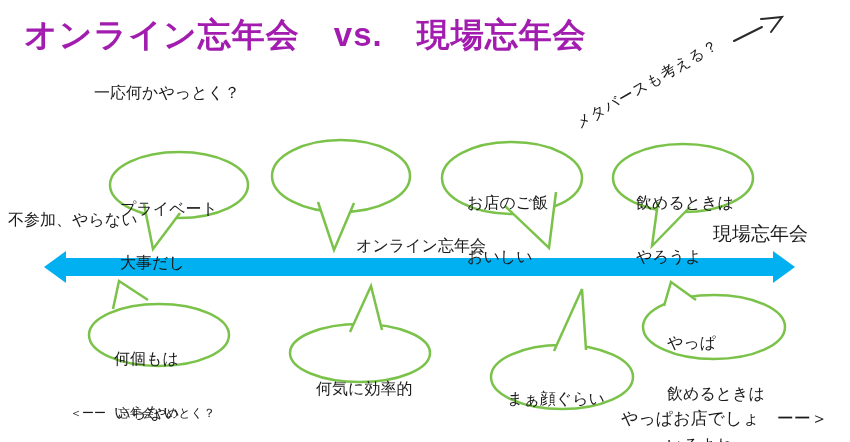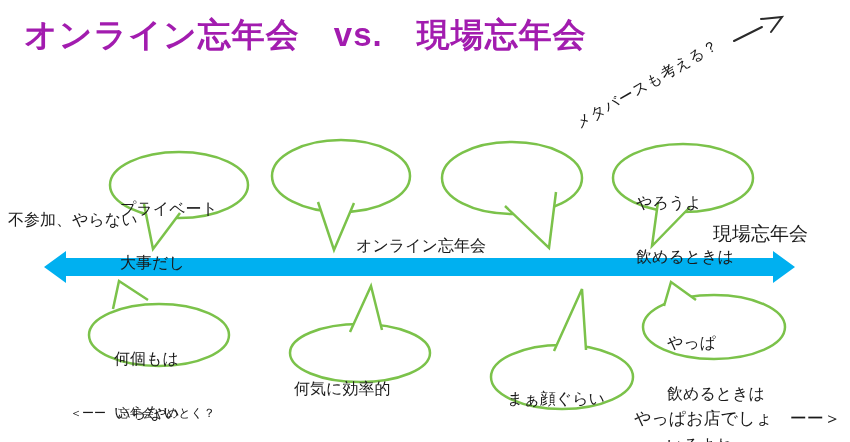--- a/index.html
+++ b/index.html
@@ -15,21 +15,21 @@
   .note{font-size:16px;}
   .note-prep{left:94px;top:83px;}
   .note-metaverse{
     left:582px;top:114px;font-size:15px;letter-spacing:1px;
     transform:rotate(-30deg);transform-origin:left bottom;
   }
   .axis-left{left:8px;top:210px;}
   .axis-center{left:356px;top:236px;text-align:center;}
   .axis-right{left:713px;top:221px;font-size:19px;}
   .bottom-left{left:70px;top:405px;font-size:12px;}
-  .bottom-right{left:621px;top:407px;font-size:17px;margin-left:13px;}
+  .bottom-right{left:621px;top:407px;font-size:17px;}
   .bubble-text{font-size:16px;line-height:18px;}
   .bubble-text span{display:block;}
   .lh17{line-height:17px;}
   .ell{fill:#ffffff;stroke:#7BC24A;stroke-width:2.5;}
   .tail{fill:#ffffff;stroke:#7BC24A;stroke-width:2.5;stroke-linejoin:miter;}
   .hand{stroke:#2a2a2a;stroke-width:2;fill:none;stroke-linecap:round;}
 </style>
 </head>
 <body>
 
@@ -76,42 +76,47 @@
       <path class="tail" d="M554,351 L582,289 L586,350"></path>
     </g>
     <g>
       <ellipse class="ell" cx="714" cy="327" rx="71" ry="32"></ellipse>
       <path class="tail" d="M664,306 L671,282 L696,300"></path>
     </g>
   </svg>
 
   <div class="abs title">オンライン忘年会　vs.　現場忘年会</div>
 
+  <div class="abs note note-prep">一応何かやっとく？</div>
   <div class="abs note-metaverse">メタバースも考える？</div>
 
   <div class="abs note axis-left">不参加、やらない</div>
   <div class="abs note axis-center">オンライン忘年会</div>
   <div class="abs note axis-right">現場忘年会</div>
 
   <div class="abs bottom-left">＜ーー　忘年会やめとく？</div>
   <div class="abs bottom-right">やっぱお店でしょ　ーー＞</div>
 
   <div class="abs bubble-text" style="left:120px;top:164px">
     <span>プライベート</span>
     <span>大事だし</span>
   </div>
+  <div class="abs bubble-text" style="left:467px;top:158px">
+    <span>お店のご飯</span>
+    <span>おいしい</span>
+  </div>
   <div class="abs bubble-text" style="left:636px;top:158px">
+    <span>飲めるときは</span>
     <span>やろうよ</span>
-    <span>飲めるときは</span>
   </div>
   <div class="abs bubble-text" style="left:114px;top:314px">
     <span>何個もは</span>
     <span>いらない</span>
   </div>
-  <div class="abs bubble-text" style="left:294px;top:344px">
+  <div class="abs bubble-text" style="left:316px;top:344px">
     <span>何気に効率的</span>
   </div>
   <div class="abs bubble-text" style="left:507px;top:354px">
     <span>まぁ顔ぐらい</span>
     
   </div>
   <div class="abs bubble-text lh17" style="left:667px;top:300px">
     <span>やっぱ</span>
     <span>飲めるときは</span>
     <span>いるよね</span>

